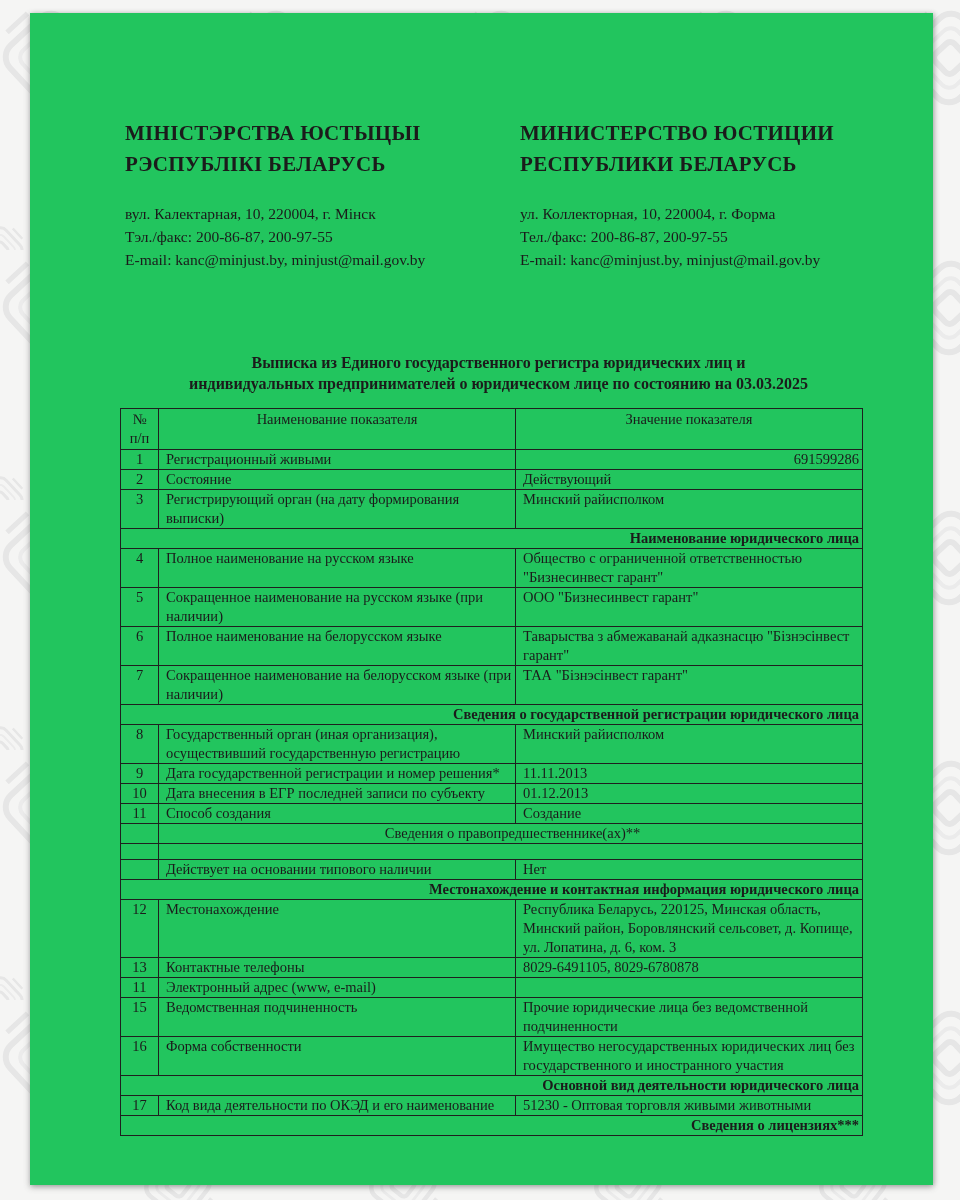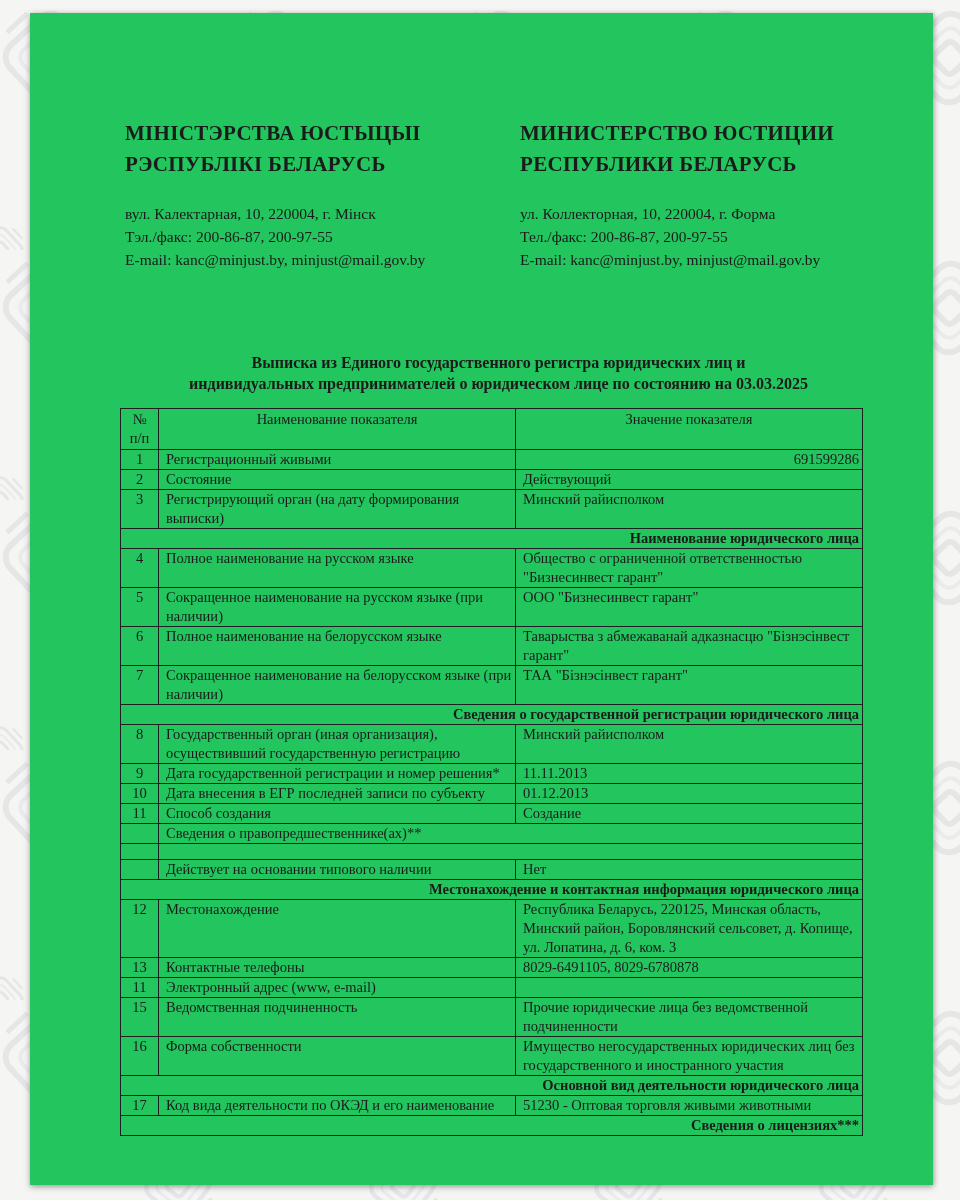--- a/index.html
+++ b/index.html
@@ -48,21 +48,21 @@
     line-height: 19px;
     vertical-align: top;
     text-align: left;
     font-weight: normal;
     overflow: hidden;
   }
   .reg th { text-align: center; padding: 1px 2px; }
   th.num-h { white-space: pre-line; }
   td.num { text-align: center; padding: 0 2px; }
   tr.section td { text-align: right; font-weight: bold; margin-top: 7px; }
-  tr.span-row td.merged { text-align: left; margin-left: 21px; }
+  tr.span-row td.merged { text-align: center; margin-left: 21px; }
   td.c { text-align: right; }
   .b { font-weight: bold; }
   tr.empty-row td { height: 16px; }
 </style>
 </head>
 <body>
 
 <svg class="bg-svg" width="960" height="1200" xmlns="http://www.w3.org/2000/svg">
   <defs>
     <g id="orn" fill="none" stroke="#e3e3e3">

